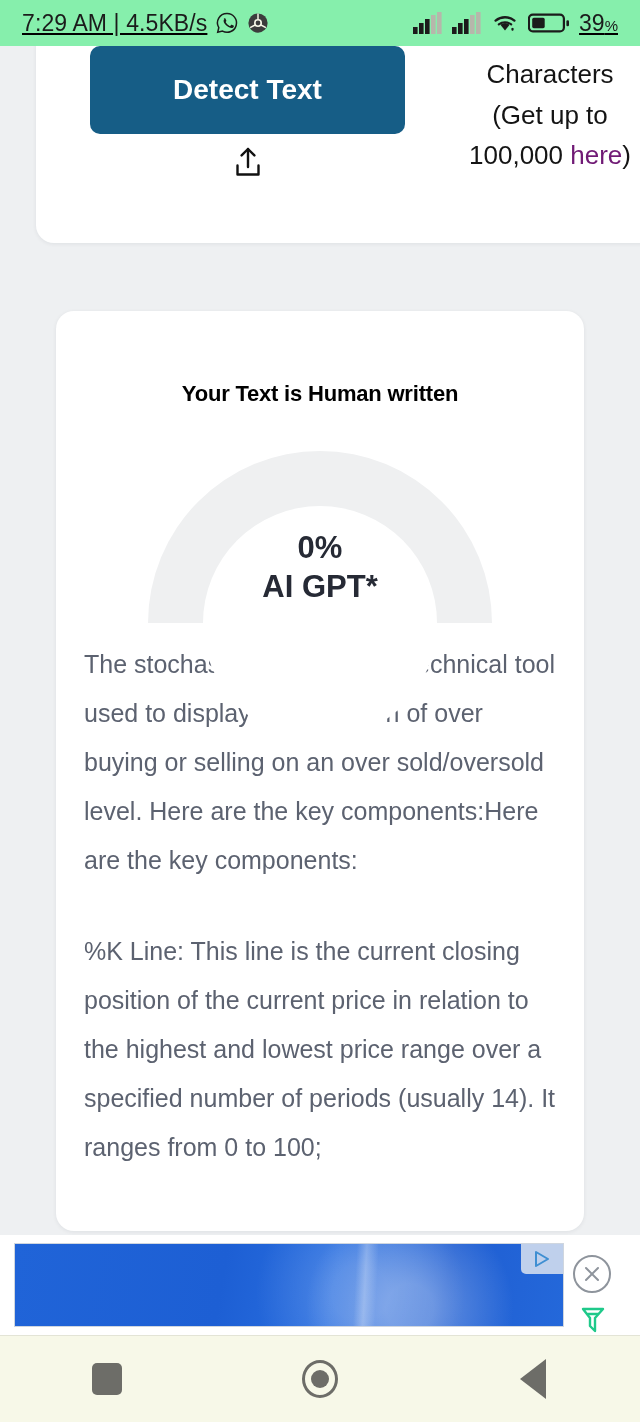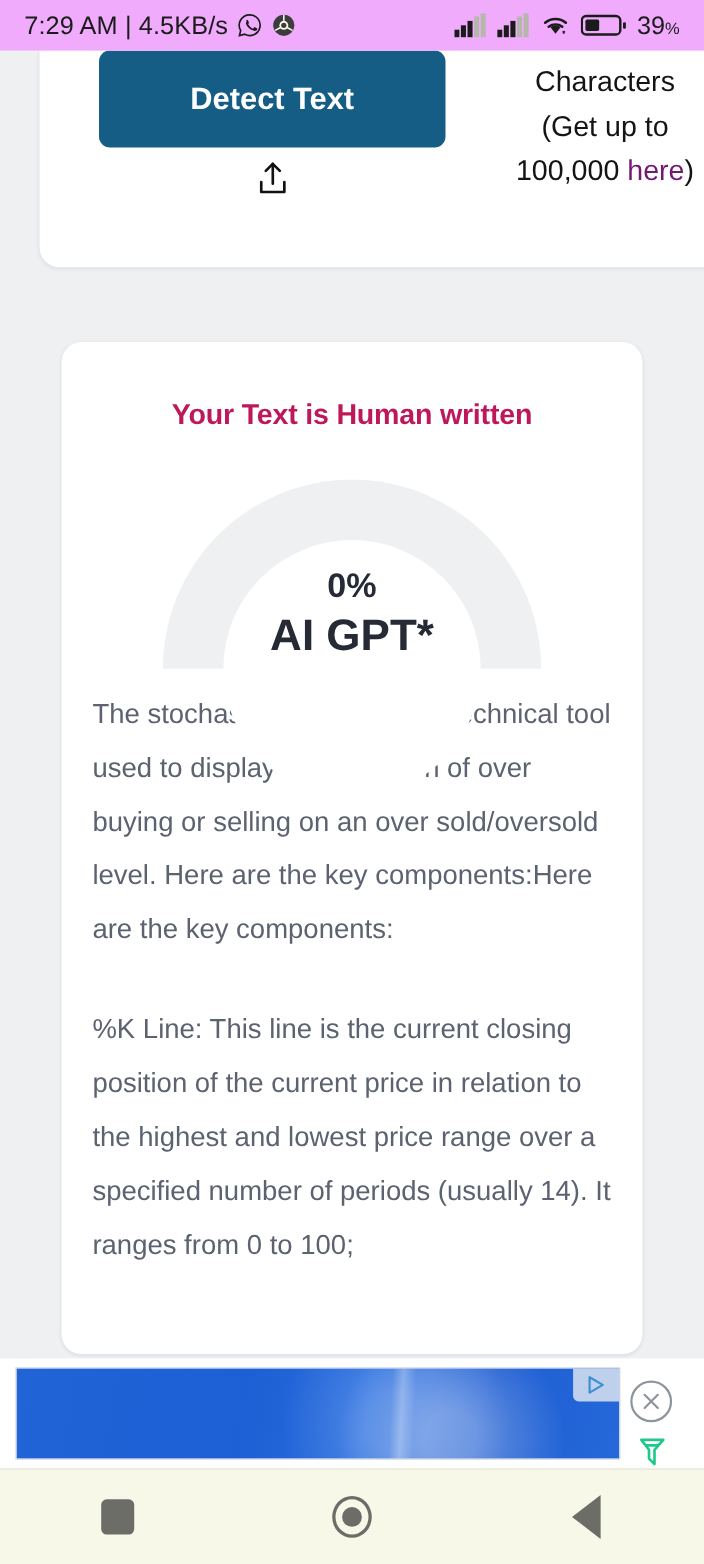--- a/index.html
+++ b/index.html
@@ -7,24 +7,25 @@
     width:640px; height:1422px;
     font-family:"Liberation Sans", sans-serif;
     background:#f6f7f8;
     overflow:hidden;
   }
   body { position:relative; }
 
   
   .status-bar{
     position:absolute; top:0; left:0; width:640px; height:46px;
-    background:#f0abfc;
+    background:#86efac;
     display:flex; align-items:center; justify-content:space-between;
     padding:0 22px;
     z-index:40;
+    text-decoration:underline;
   }
   .sb-left{ display:flex; align-items:center; gap:8px; }
   .sb-clock{ font-size:23px; color:#1b1b1b; letter-spacing:.1px; white-space:nowrap;}
   .sb-icon{ display:inline-flex; align-items:center; justify-content:center; }
   .sb-right{ display:flex; align-items:center; gap:9px; }
   .sb-batt-pct{ font-size:23px; color:#1b1b1b; }
   .sb-batt-pct .pct{ font-size:15px; }
 
   
   .page{
@@ -67,22 +68,22 @@
     text-align:center; font-size:26px; line-height:1.56; color:#141414;
   }
   .char-note a{ color:#701a75; text-decoration:none; }
 
   
   .card-result{
     position:absolute; left:56px; top:265px; width:528px; height:920px;
     border-radius:18px; overflow:hidden;
   }
   .result-title{
-    margin-top:50px;
-    text-align:center; font-size:26px; font-weight:bold; color:#be185d;
+    margin-top:70px;
+    text-align:center; font-size:22px; font-weight:bold; color:#000000;
     letter-spacing:-.2px;
   }
 
   
   .gauge-wrap{
     position:relative; width:100%; height:175px; margin-top:44px;
   }
   .gauge{
     position:absolute; left:50%; transform:translateX(-50%);
     top:0; width:344px; height:172px; overflow:hidden;
@@ -94,21 +95,21 @@
   .gauge-hole{
     position:absolute; left:50%; top:55px; transform:translateX(-50%);
     width:234px; height:234px; border-radius:50%;
     background:#ffffff;
   }
   .gauge-text{
     position:absolute; left:0; right:0; top:78px;
     text-align:center; color:#262a35; font-weight:bold; line-height:1.25;
   }
   .gauge-pct{ font-size:31px; }
-  .gauge-label{ font-size:40px; }
+  .gauge-label{ font-size:31px; }
 
   
   .result-body{
     padding:14px 28px 0 28px;
     font-size:25px; line-height:1.96; color:#5c6270;
   }
   .result-body p + p{ margin-top:42px; }
 
   
   .ad-zone{

